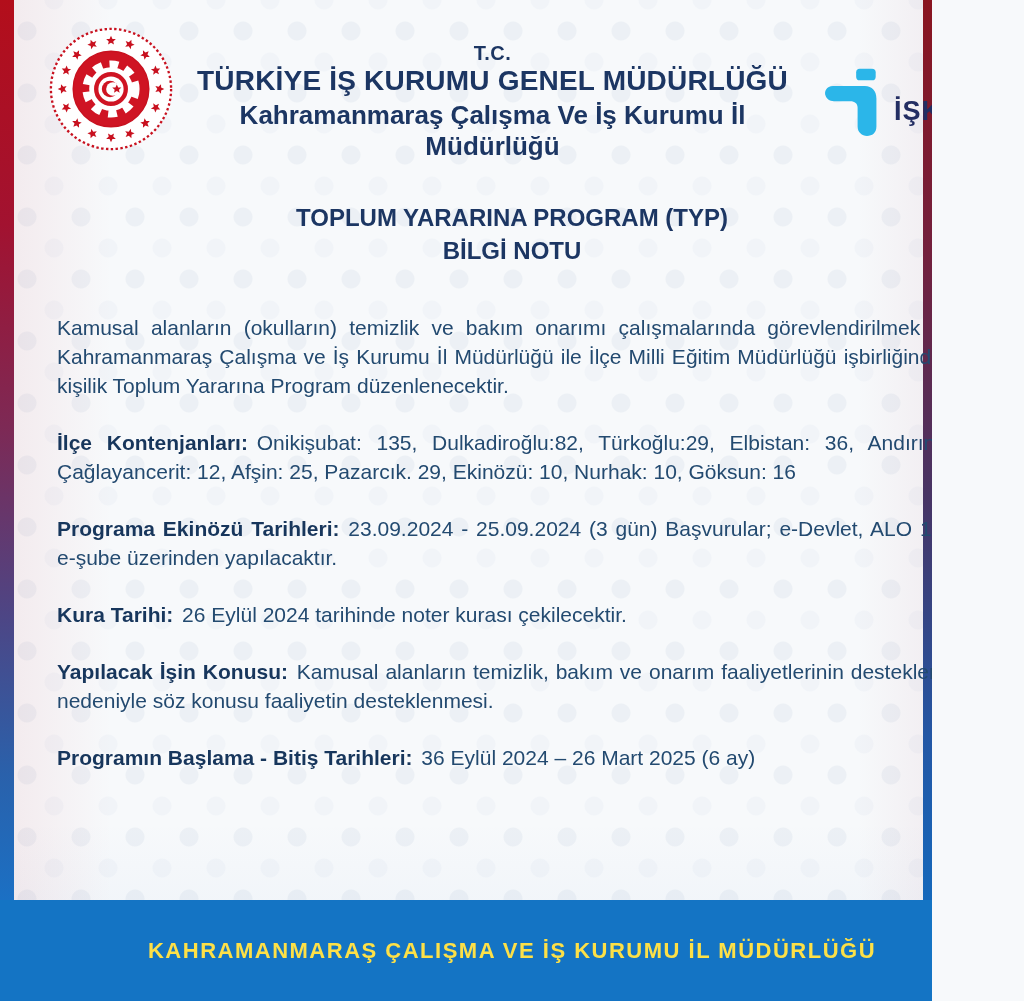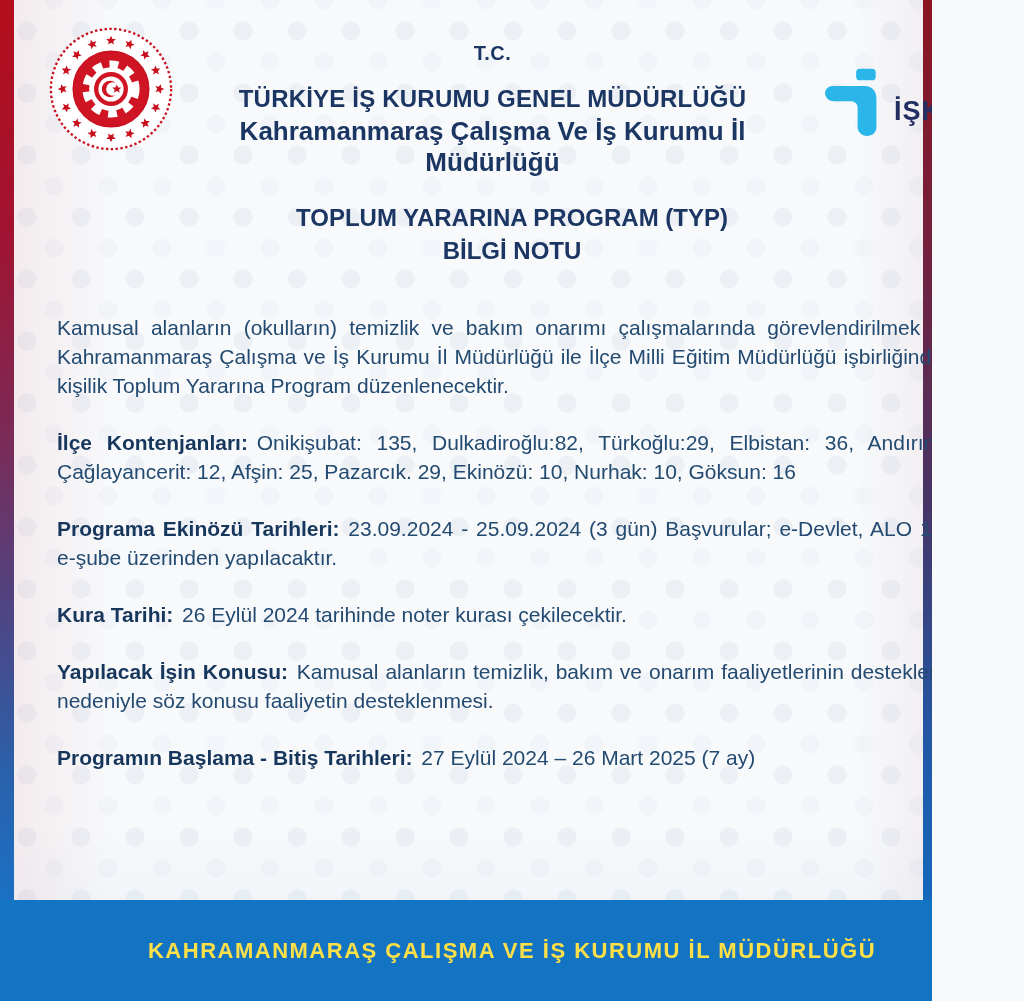--- a/index.html
+++ b/index.html
@@ -33,21 +33,21 @@
   .strip-right {
     position:absolute; right:0; top:0; width:9px; height:900px;
     background:linear-gradient(180deg,#8a1520 0%,#73203d 28%,#463566 56%,#2357a5 82%,#1568bb 100%);
   }
 
   .header-text {
     position:absolute; left:175px; top:42px; width:635px;
     text-align:center; color:#1c3663;
   }
   .header-tc   { font-size:20px; font-weight:700; letter-spacing:.5px; }
-  .header-l1   { font-size:24px; font-weight:700; margin-top:20px; letter-spacing:.2px; }
+  .header-l1   { font-size:28px; font-weight:700; margin-top:0; letter-spacing:.2px; }
   .header-l2   { font-size:26px; font-weight:700; margin-top:3px; }
 
   .emblem { position:absolute; left:48px; top:26px; }
 
   .iskur { position:absolute; left:820px; top:56px; display:flex; align-items:center; gap:9px; }
   .iskur-text { display:flex; flex-direction:row; margin-top:18px; }
   .iskur-name { font-size:27px; font-weight:700; color:#232e63; letter-spacing:1px; line-height:1; }
   .iskur-sub  { font-size:10px; font-weight:700; color:#2bb6e9; letter-spacing:1.4px; margin-top:4px; }
 
   .doc-title {
@@ -136,19 +136,19 @@
     <div>TOPLUM YARARINA PROGRAM (TYP)</div>
     <div>BİLGİ NOTU</div>
   </div>
 
   <div class="content">
     <p><span>Kamusal alanların (okulların) temizlik ve bakım onarımı çalışmalarında görevlendirilmek üzere Kahramanmaraş Çalışma ve İş Kurumu İl Müdürlüğü ile İlçe Milli Eğitim Müdürlüğü işbirliğinde 400 kişilik Toplum Yararına Program düzenlenecektir.</span></p>
     <p><b>İlçe Kontenjanları:</b><span>Onikişubat: 135, Dulkadiroğlu:82, Türkoğlu:29, Elbistan: 36, Andırın: 16, Çağlayancerit: 12, Afşin: 25, Pazarcık. 29, Ekinözü: 10, Nurhak: 10, Göksun: 16</span></p>
     <p><b>Programa Ekinözü Tarihleri:</b><span>23.09.2024 - 25.09.2024 (3 gün) Başvurular; e-Devlet, ALO 170 ve e-şube üzerinden yapılacaktır.</span></p>
     <p><b>Kura Tarihi:</b><span>26 Eylül 2024 tarihinde noter kurası çekilecektir.</span></p>
     <p><b>Yapılacak İşin Konusu:</b><span>Kamusal alanların temizlik, bakım ve onarım faaliyetlerinin desteklenmesi nedeniyle söz konusu faaliyetin desteklenmesi.</span></p>
-    <p><b>Programın Başlama - Bitiş Tarihleri:</b><span>27 Eylül 2024 – 26 Mart 2025 (7 ay)</span></p>
+    <p><b>Programın Başlama - Bitiş Tarihleri:</b><span>36 Eylül 2024 – 26 Mart 2025 (6 ay)</span></p>
   </div>
 
   <div class="footer">
     <span class="footer-text">KAHRAMANMARAŞ ÇALIŞMA VE İŞ KURUMU İL MÜDÜRLÜĞÜ</span>
   </div>
 </div>
 
 </body></html>

